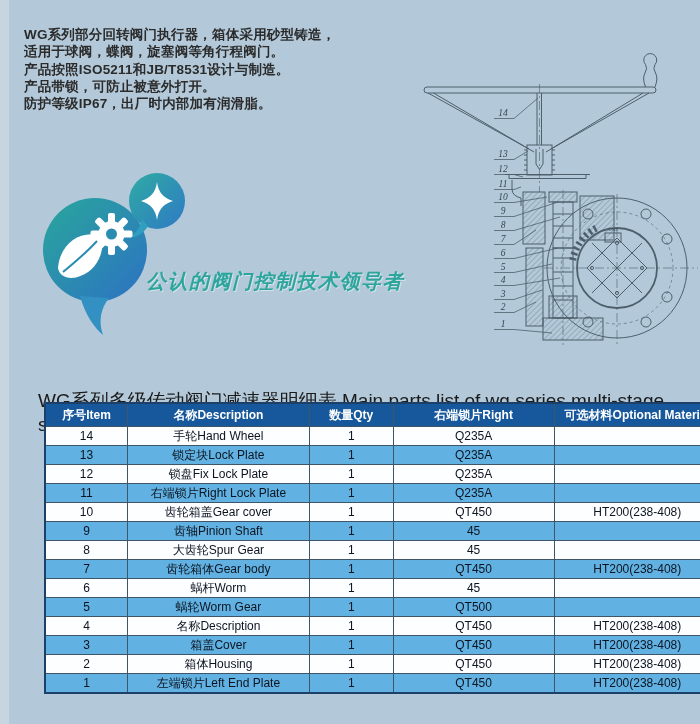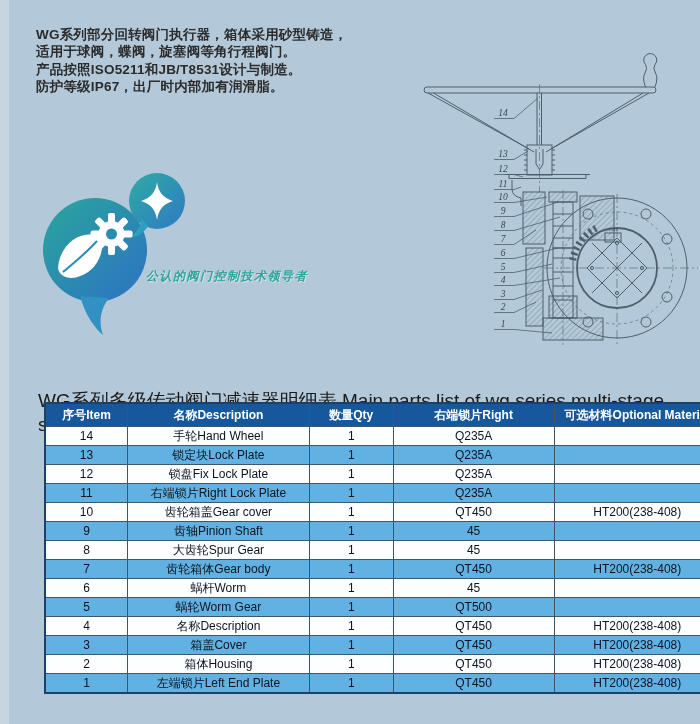--- a/index.html
+++ b/index.html
@@ -4,25 +4,25 @@
 <style>
   html,body{margin:0;padding:0;}
   body{
     width:700px;height:724px;position:relative;overflow:hidden;
     background:#b3c9d9;
     font-family:"Liberation Sans","DejaVu Sans",sans-serif;
     color:#222;
   }
   .left-strip{position:absolute;left:0;top:0;width:9px;height:724px;background:#c7d5e0;}
   
-  .intro{position:absolute;left:36px;top:26px;width:360px;font-size:13.5px;line-height:17.3px;
+  .intro{position:absolute;left:24px;top:26px;width:360px;font-size:13.5px;line-height:17.3px;
          font-weight:600;color:#2b2b2b;letter-spacing:0.2px;}
   
   .logo-svg{position:absolute;left:38px;top:166px;width:184px;height:174px;}
-  .slogan{position:absolute;left:146px;top:268px;width:290px;font-size:12px;font-weight:bold;
+  .slogan{position:absolute;left:146px;top:268px;width:290px;font-size:20px;font-weight:bold;
           font-style:italic;color:#2ca69d;letter-spacing:1.5px;
           text-shadow:1px 1px 0 rgba(255,255,255,.45);}
   
   .diagram-svg{position:absolute;left:412px;top:45px;width:288px;height:312px;}
   .diagram-svg text{font-family:"Liberation Serif","DejaVu Serif",serif;font-style:italic;}
   
   .table-title{position:absolute;left:38px;top:372px;width:650px;font-size:19px;color:#1a1a1a;margin-top:16px;}
   .parts-table{position:absolute;left:44px;top:402px;width:678px;border-collapse:collapse;
                table-layout:fixed;font-size:12px;color:#0c1420;
                border:2px solid #1d4068;}
@@ -40,20 +40,21 @@
 </style>
 </head>
 <body>
 
 <div class="left-strip"></div>
 
 <div class="intro">
   <div>WG系列部分回转阀门执行器，箱体采用砂型铸造，</div>
   <div>适用于球阀，蝶阀，旋塞阀等角行程阀门。</div>
   <div>产品按照ISO5211和JB/T8531设计与制造。</div>
+  <div>产品带锁，可防止被意外打开。</div>
   <div>防护等级IP67，出厂时内部加有润滑脂。</div>
 </div>
 
 <svg class="logo-svg" viewBox="38 166 184 174">
   <defs>
     <linearGradient id="gA" x1="0" y1="0" x2="1" y2="1">
       <stop offset="0" stop-color="#29a79c"></stop>
         <stop offset="1" stop-color="#2d71c3"></stop>
     </linearGradient>
     <linearGradient id="gB" x1="0" y1="0" x2="1" y2="1">

